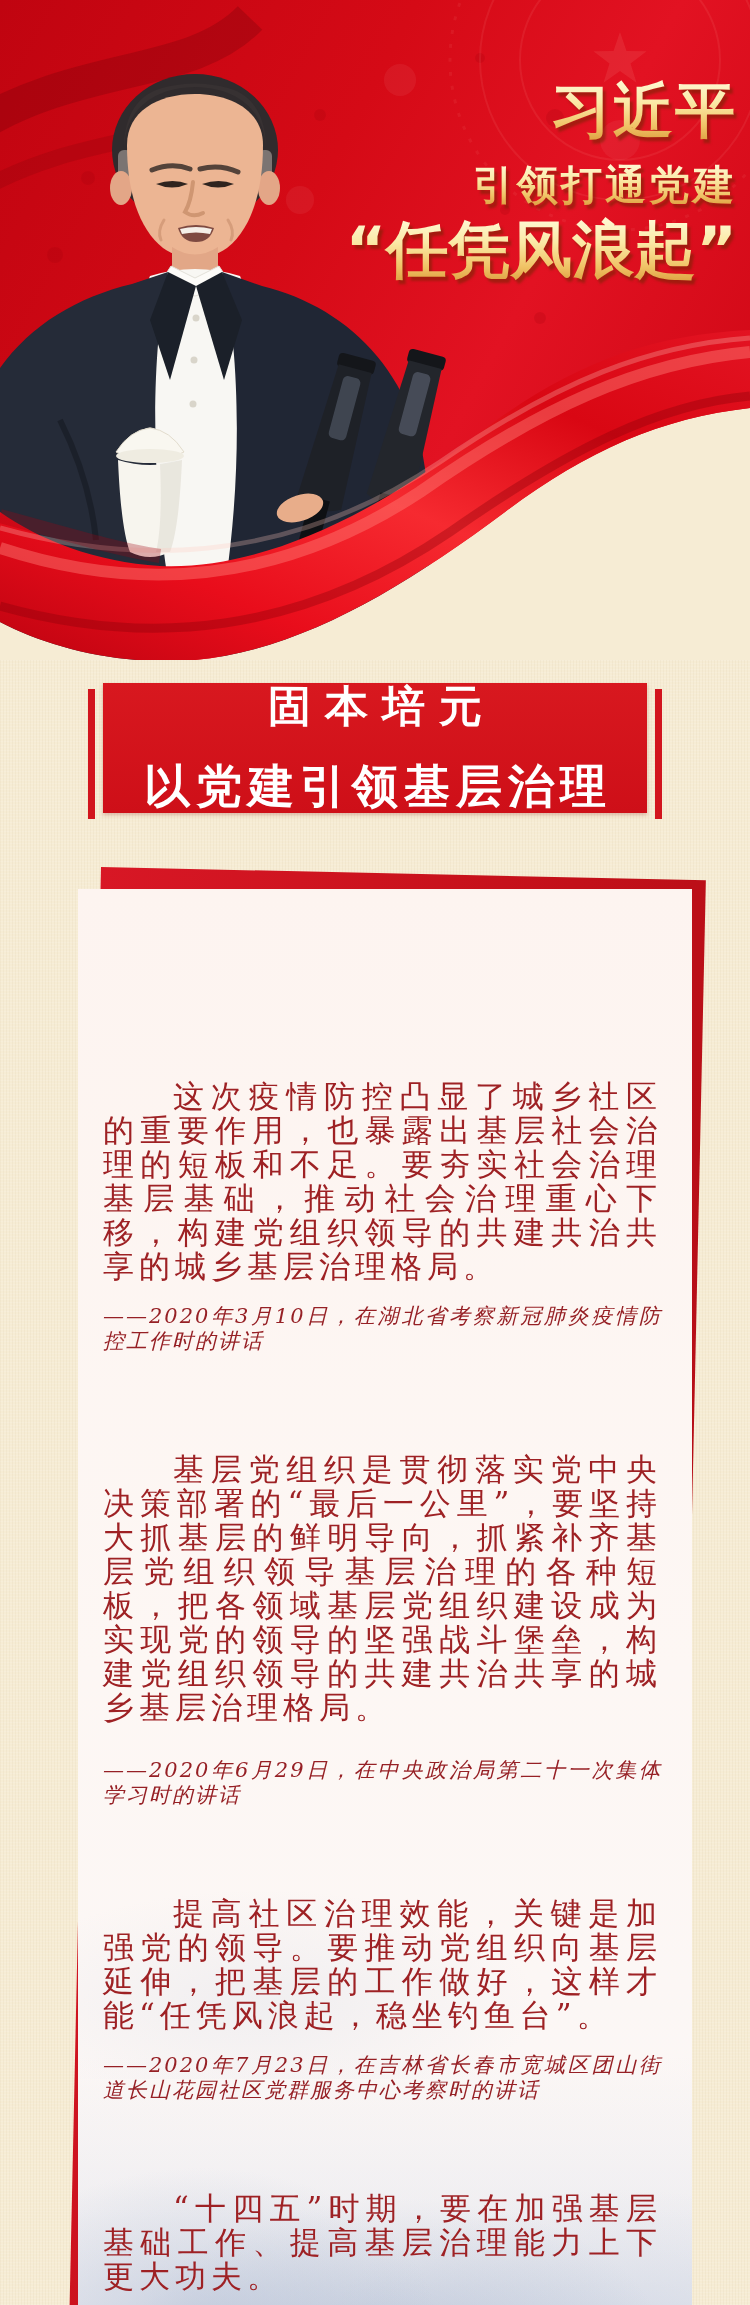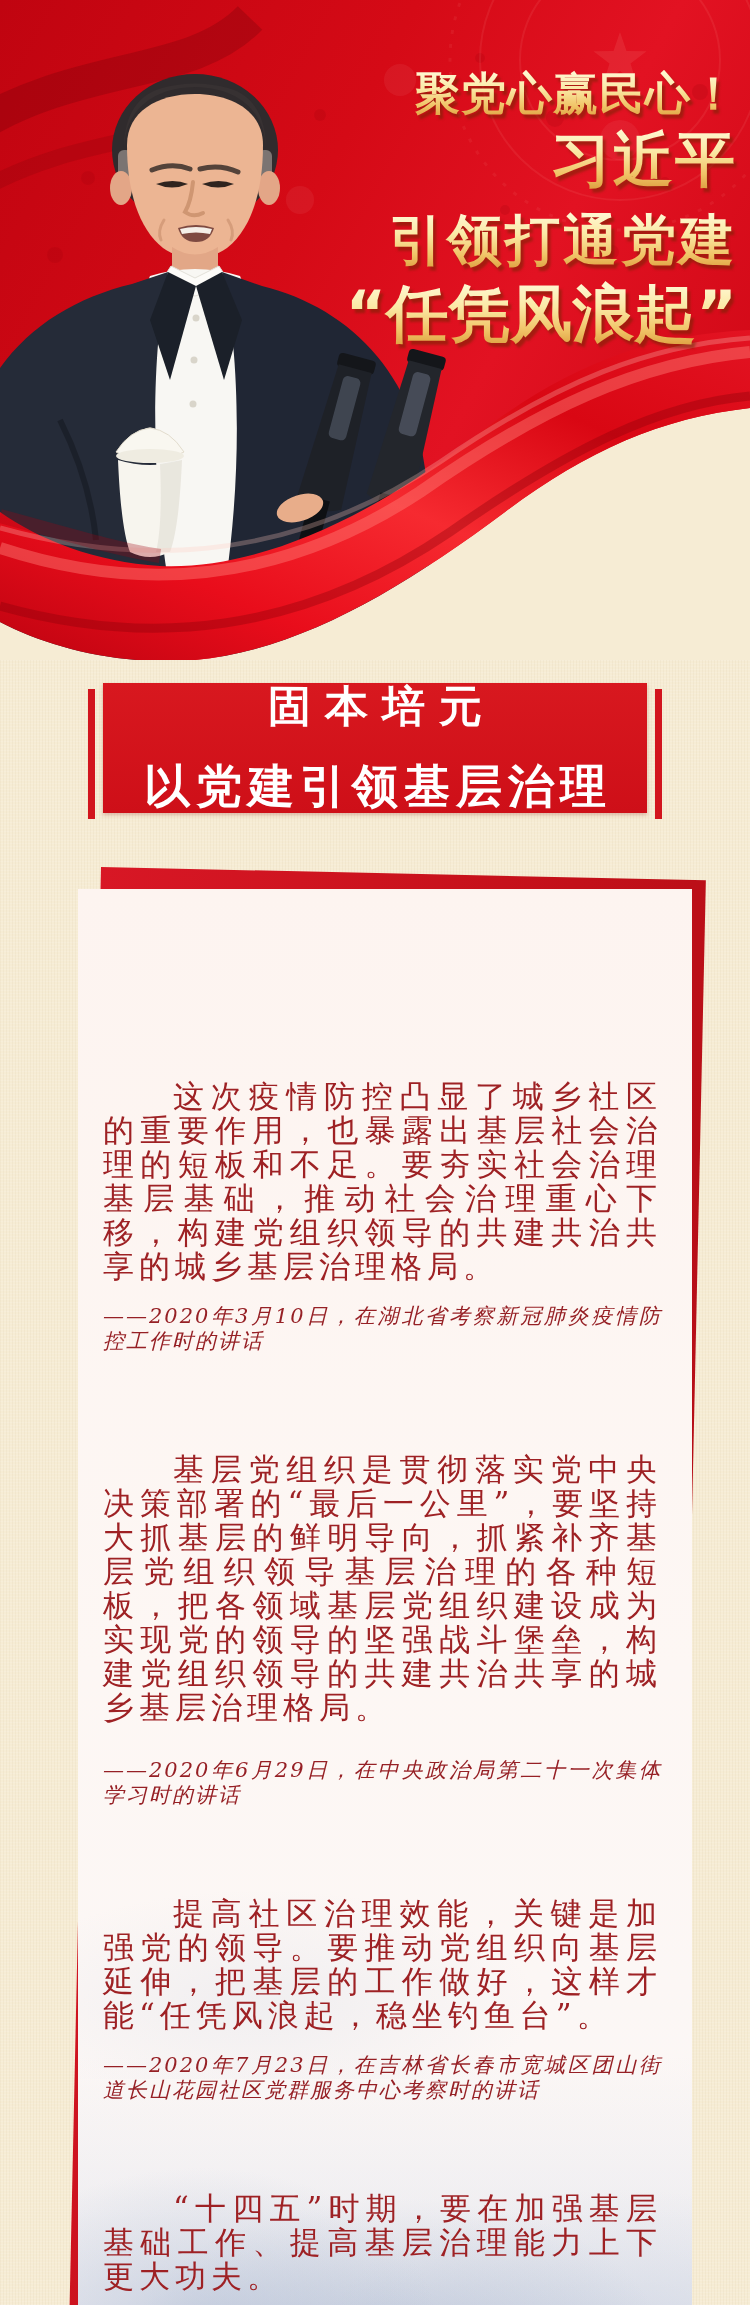--- a/index.html
+++ b/index.html
@@ -21,21 +21,21 @@
   .gt{color:#f3d387;}
   @supports ((-webkit-background-clip:text) or (background-clip:text)){
     .gt{
       background:linear-gradient(180deg,#fef7d0 6%,#fbe9a6 38%,#f0c366 74%,#dfa243 96%);
       -webkit-background-clip:text;background-clip:text;color:transparent;-webkit-text-fill-color:transparent;
     }
   }
   .gt-wrap{filter:drop-shadow(3px 4px 1px rgba(105,40,0,.5));}
   .l1{font-size:45px;letter-spacing:1px;}
   .l2{font-size:60px;margin-top:8px;letter-spacing:2px;}
-  .l3{font-size:55px;margin-top:20px;letter-spacing:3px;}
+  .l3{font-size:41px;margin-top:20px;letter-spacing:3px;}
   .l4{font-size:62px;margin-top:10px;}
   
   .side-bar{position:absolute;top:689px;width:7px;height:130px;background:#d2151e;z-index:3;}
   .side-bar.left{left:88px;}
   .side-bar.right{left:655px;}
   .banner{
     position:absolute;left:103px;top:683px;width:544px;height:130px;z-index:3;
     background:linear-gradient(180deg,#d8181f,#ce0f18);
     box-shadow:0 2px 4px rgba(140,20,10,.25);
     display:flex;flex-direction:column;align-items:center;justify-content:center;gap:20px;
@@ -194,21 +194,20 @@
         <path d="M0,512 C40,540 95,562 160,566 C250,570 360,525 470,440 C560,370 640,335 750,330
                  L750,408 C660,418 585,452 505,512 C400,590 300,650 195,660 C120,666 50,648 0,622 Z" fill="url(#ribbonGrad)"></path>
         <path d="M0,548 C140,594 280,584 420,492 C540,408 640,362 750,352" stroke="#ff7d75" stroke-width="12" fill="none" opacity=".45"></path>
         <path d="M0,528 C150,570 300,556 440,462 C560,380 650,345 750,338" stroke="#ffc9c0" stroke-width="5" fill="none" opacity=".28"></path>
         <path d="M0,606 C150,648 300,634 450,532 C570,448 660,404 750,396" stroke="#86000a" stroke-width="9" fill="none" opacity=".35"></path>
         <path d="M0,516 C60,532 110,548 160,556" stroke="#9e0410" stroke-width="14" fill="none" opacity=".3"></path>
       </g>
     </svg>
 
     <div class="hero-title gt-wrap">
-      <div class="l1 gt">聚党心赢民心！</div>
       <div class="l2 gt">习近平</div>
       <div class="l3 gt">引领打通党建</div>
       <div class="l4 gt">“任凭风浪起”</div>
     </div>
   </header>
 
   <span class="side-bar left"></span>
   <div class="banner">
     <div class="b1">固本培元</div>
     <div class="b2">以党建引领基层治理</div>

